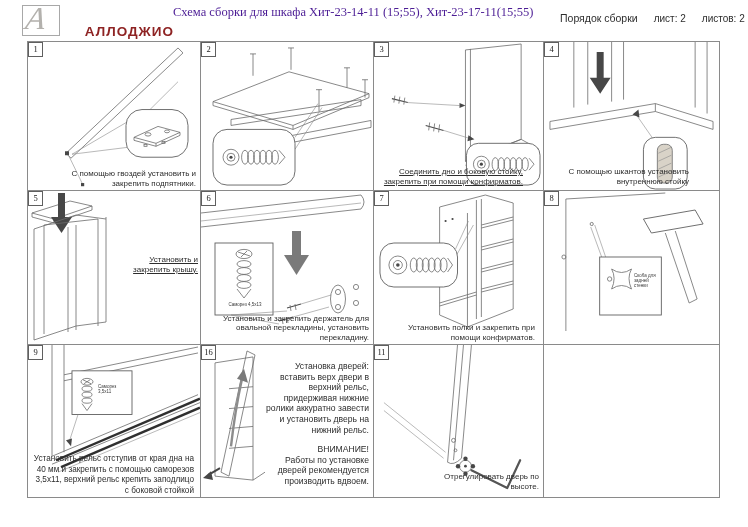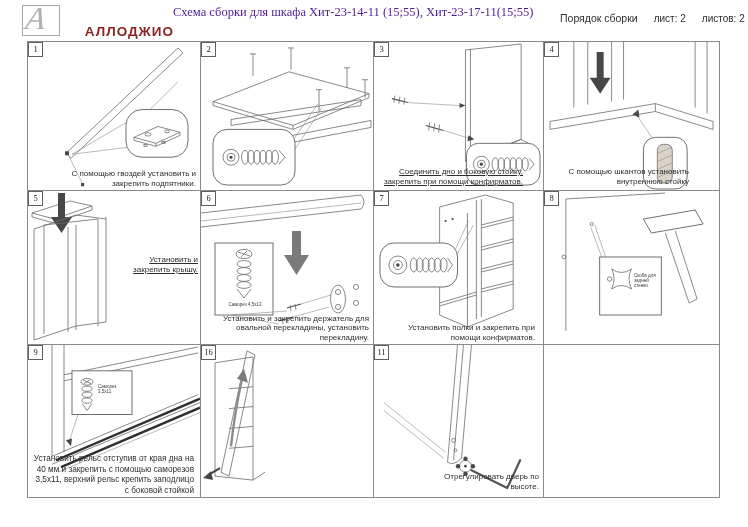--- a/index.html
+++ b/index.html
@@ -417,20 +417,25 @@
         <line class="ln" x1="46" y1="6" x2="20" y2="128"></line>
         <line class="ln" x1="54" y1="10" x2="28" y2="132"></line>
         <line class="ln" x1="46" y1="6" x2="54" y2="10"></line>
         <line class="ln" x1="20" y1="128" x2="28" y2="132"></line>
       </g>
       <path d="M30,102 Q34,66 41,34" fill="none" stroke="#8c8c8c" stroke-width="2.4"></path>
       <polygon class="grayfill" points="36,34 43,24 47,38"></polygon>
       <line x1="19" y1="124" x2="7" y2="131" stroke="#454545" stroke-width="2"></line>
       <polygon class="darkfill" points="10,127 2,134 12,136"></polygon>
     </svg>
+    <div class="cap cap-p10">
+      <div>Установка дверей: вставить верх двери в верхний рельс, придерживая нижние ролики аккуратно завести и установить дверь на нижний рельс.</div>
+      <div class="warn">ВНИМАНИЕ!</div>
+      <div>Работы по установке дверей рекомендуется производить вдвоем.</div>
+    </div>
   </div>
 
   <div class="cell">
     <div class="numbox">11</div>
     <svg class="diag" viewBox="0 0 170 153" preserveAspectRatio="none">
       <g>
         <line class="ln" x1="84" y1="0" x2="74" y2="118"></line>
         <line class="ln" x1="90" y1="0" x2="80" y2="116"></line>
         <line class="ln" x1="98" y1="0" x2="88" y2="114"></line>
         <path class="ln" d="M74,118 Q80,122 88,114"></path>

